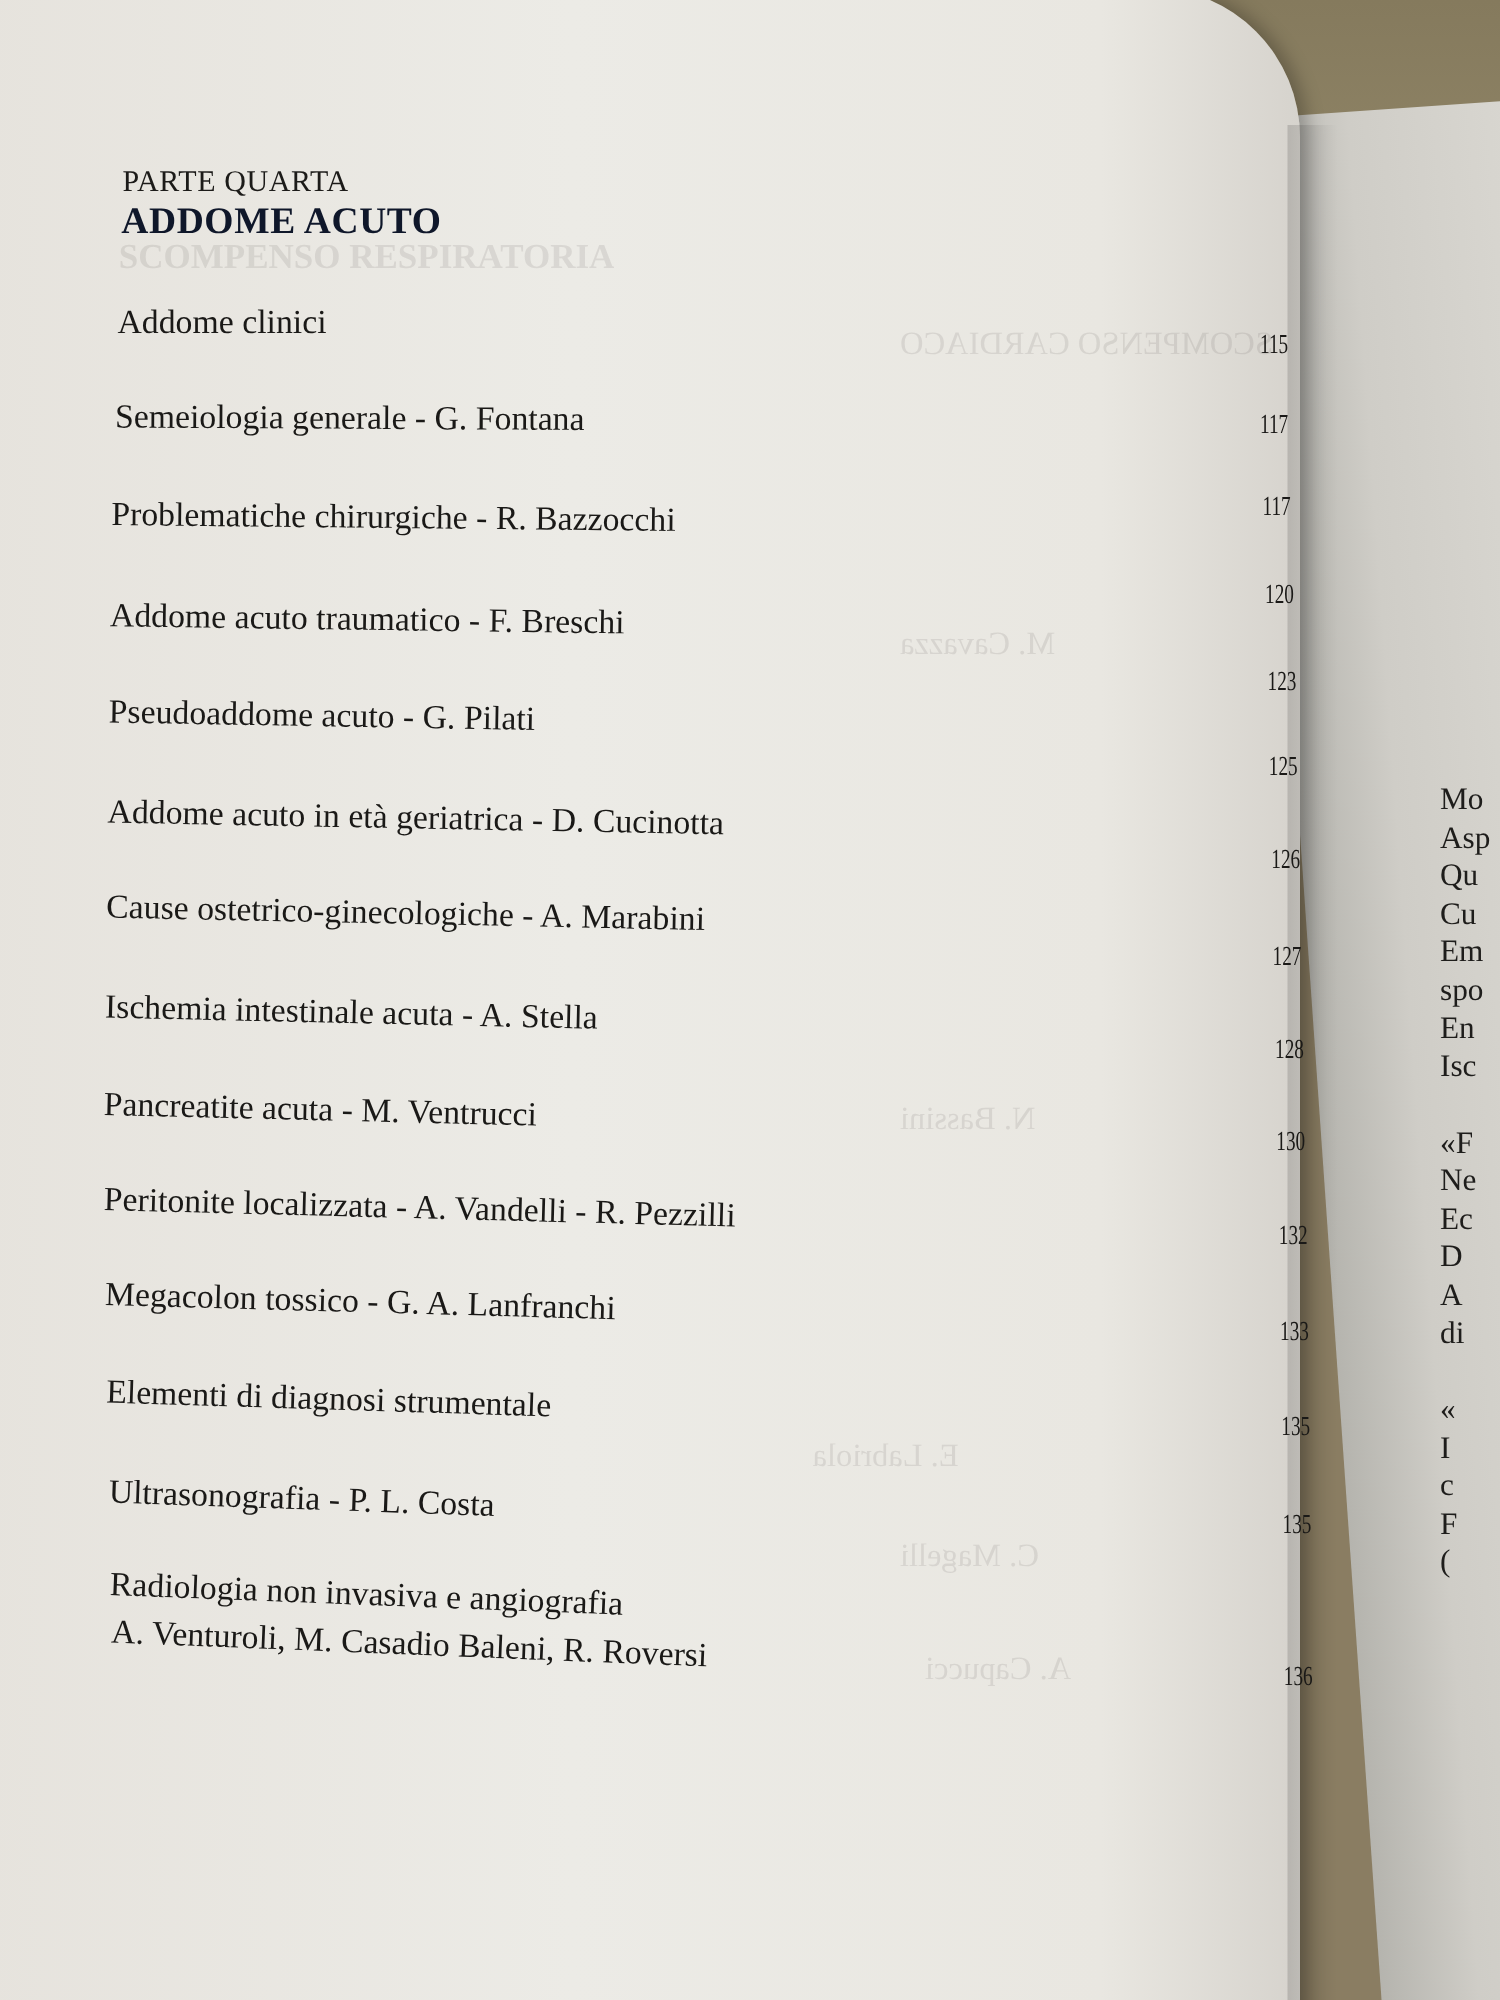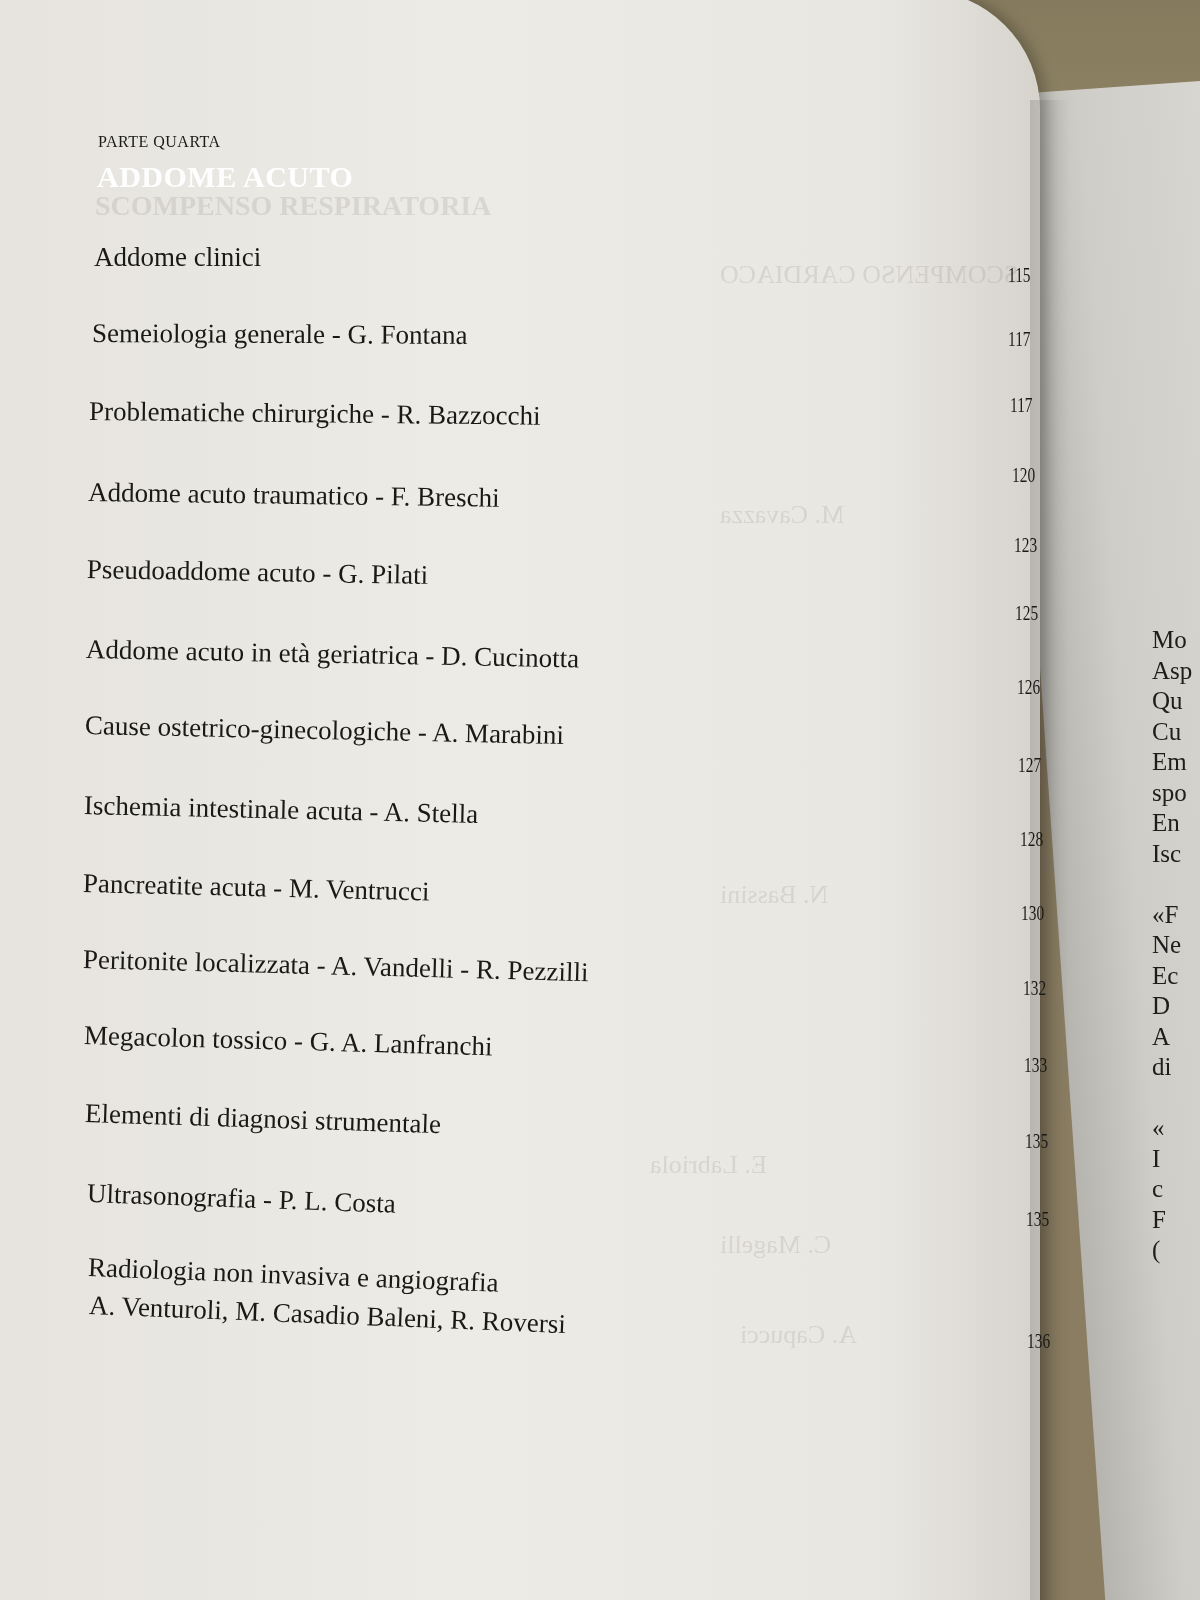--- a/index.html
+++ b/index.html
@@ -26,26 +26,26 @@
     position:absolute; left:-20px; top:-10px; width:1060px; height:1640px;
     background:linear-gradient(90deg,#e6e3dd 0%,#ecebe6 45%,#e9e7e1 85%,#d6d3cd 100%);
     border-radius:0 120px 0 0;
     box-shadow: 6px 0 14px rgba(0,0,0,0.25);
   }
   .ghost {
     position:absolute; color:rgba(80,75,70,0.12); font-size:26px;
     transform:scaleX(-1); white-space:nowrap;
   }
   .part-label {
-    position:absolute; left:98px; top:133px; font-size:16px; color:#1c1b19;
+    position:absolute; left:98px; top:133px; font-size:24px; color:#1c1b19;
     letter-spacing:0.5px;
   }
   .part-title {
     position:absolute; left:97px; top:160px; font-size:30px; font-weight:bold;
-    color:#ffffff; letter-spacing:0.5px;
+    color:#0f172a; letter-spacing:0.5px;
   }
   .entry {
     position:absolute; font-size:27px; color:#1a1917; white-space:nowrap;
     transform-origin:0 50%;
   }
   .pagenum {
     position:absolute; font-size:22px; color:#1a1917; transform:scaleX(0.7);
     transform-origin:0 50%;
   }
   .shadow-right {

